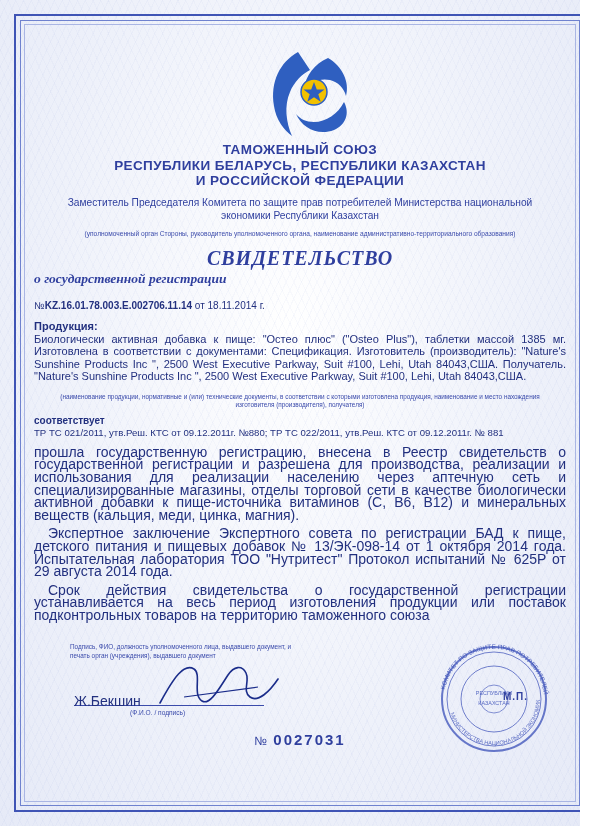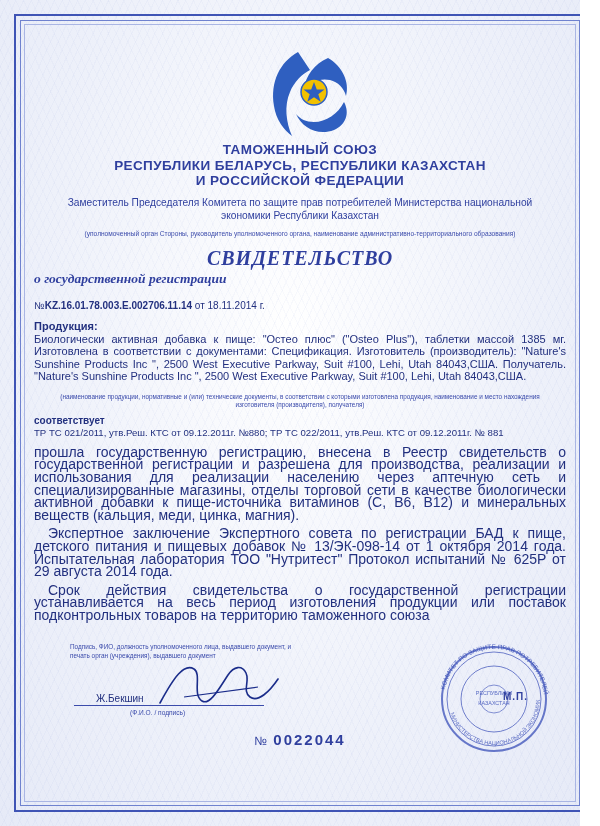--- a/index.html
+++ b/index.html
@@ -186,23 +186,22 @@
     position: absolute;
     left: 36px; top: 4px;
     width: 240px;
     font-size: 6.4px;
     line-height: 8.6px;
     color: #3b4bab;
   }
   .sig-name {
     position: absolute;
     left: 40px; top: 54px;
-    font-size: 10px;
-    color: #22307f;
-    margin-left: 22px;
+    font-size: 14px;
+    color: #22307f;
   }
   .sig-fio {
     position: absolute;
     left: 96px; top: 70px;
     font-size: 6.6px;
     color: #3b4bab;
   }
   .sig-line {
     position: absolute;
     left: 40px; top: 66px;
@@ -328,17 +327,17 @@
         </text>
         <text x="64" y="60" text-anchor="middle" font-size="5.4" fill="#3a4fb8" opacity="0.85" font-family="Liberation Sans, sans-serif">РЕСПУБЛИКИ</text>
         <text x="64" y="70" text-anchor="middle" font-size="5.4" fill="#3a4fb8" opacity="0.85" font-family="Liberation Sans, sans-serif">КАЗАХСТАН</text>
       </svg>
 
       <div class="mp">М.П.</div>
     </div>
 
     <div class="docnum">
       <span class="hash">№</span>
-      <span>0022044</span>
+      <span>0027031</span>
     </div>
 
   </div>
 </div>
 
 </body></html>

